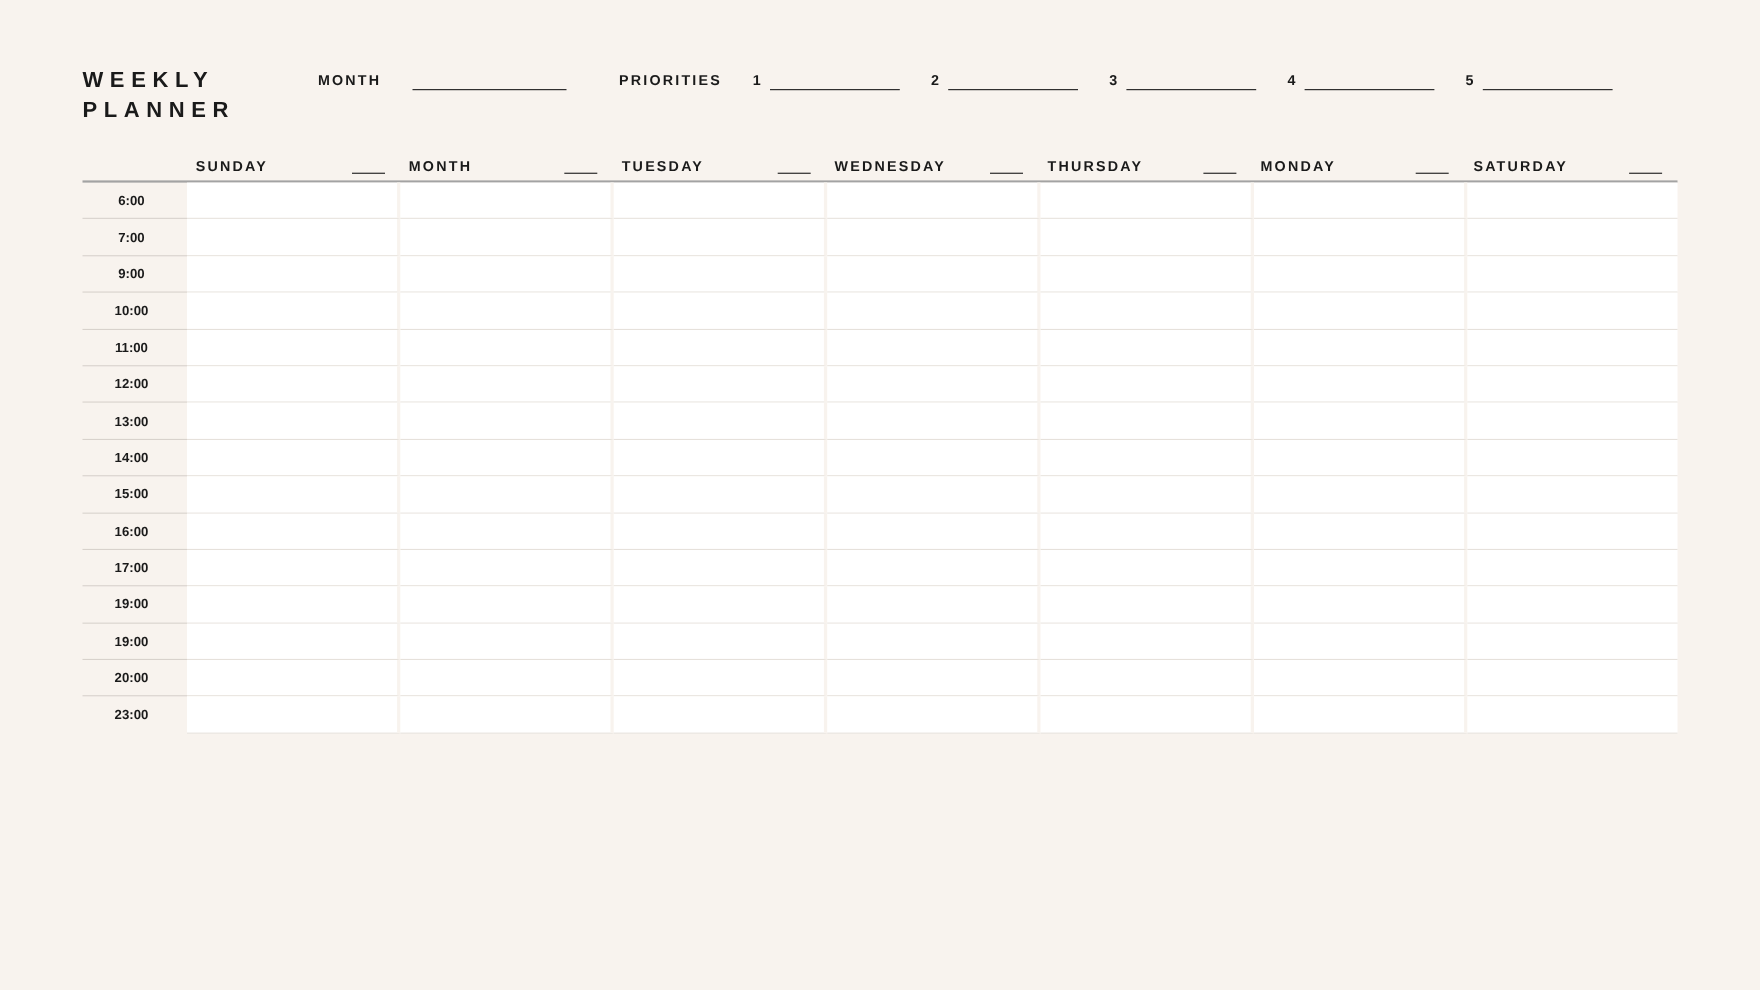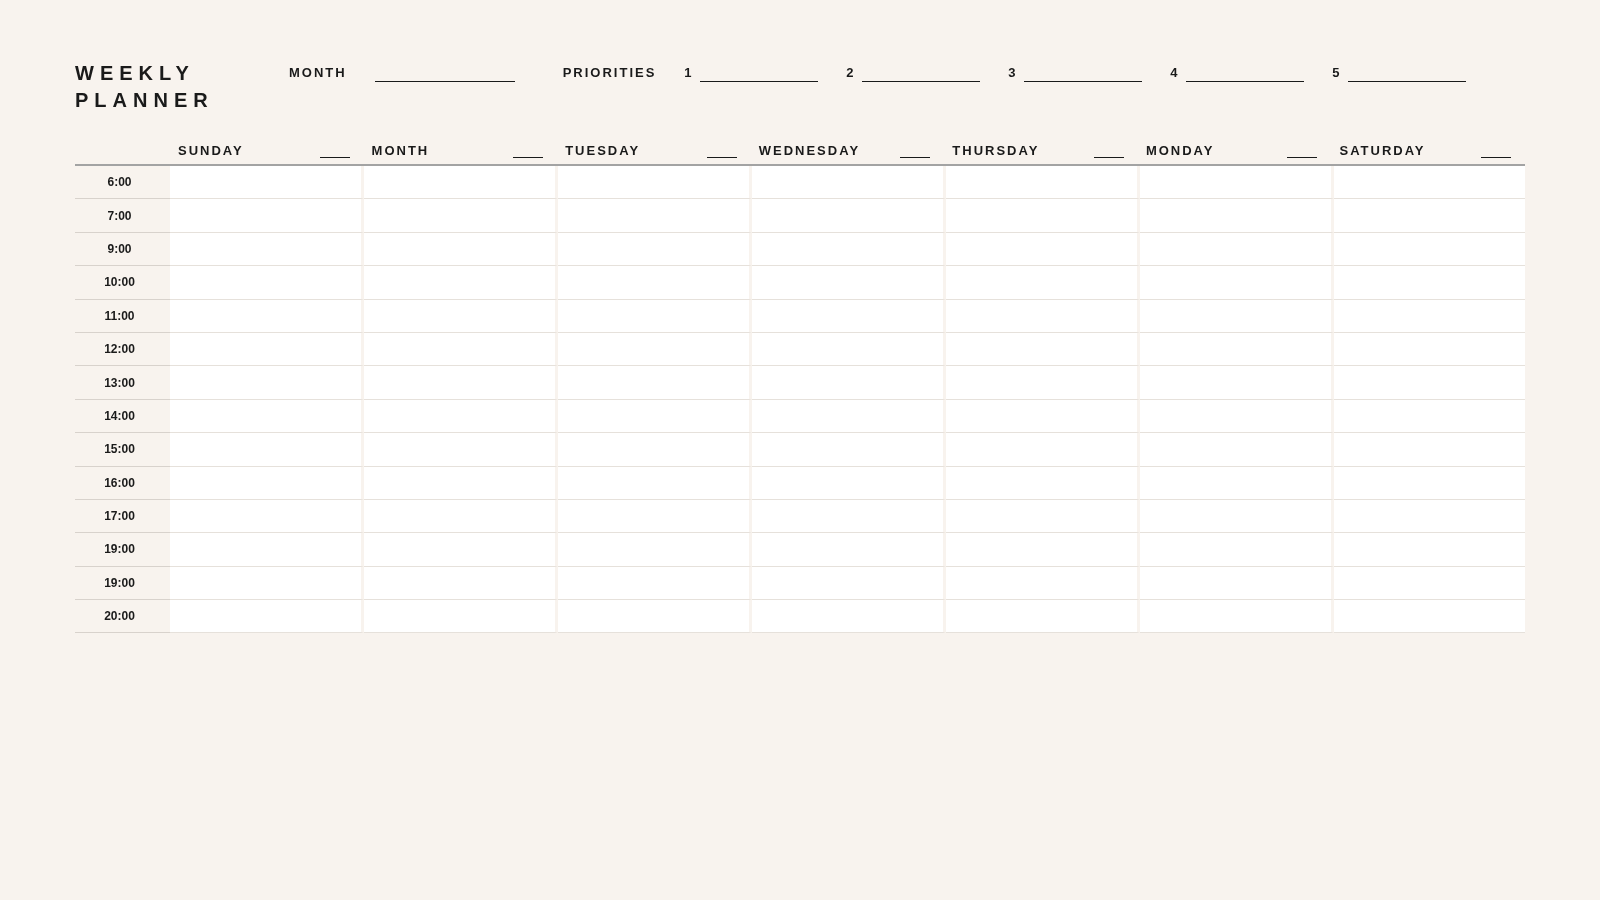--- a/index.html
+++ b/index.html
@@ -329,13 +329,23 @@
     <div class="hour-row">
       <div class="hour-label">20:00</div>
       <div class="cell"></div>
       <div class="cell"></div>
       <div class="cell"></div>
       <div class="cell"></div>
       <div class="cell"></div>
       <div class="cell"></div>
       <div class="cell"></div>
     </div>
+    <div class="hour-row">
+      <div class="hour-label last">23:00</div>
+      <div class="cell"></div>
+      <div class="cell"></div>
+      <div class="cell"></div>
+      <div class="cell"></div>
+      <div class="cell"></div>
+      <div class="cell"></div>
+      <div class="cell"></div>
+    </div>
   </div>
 
 </body></html>

